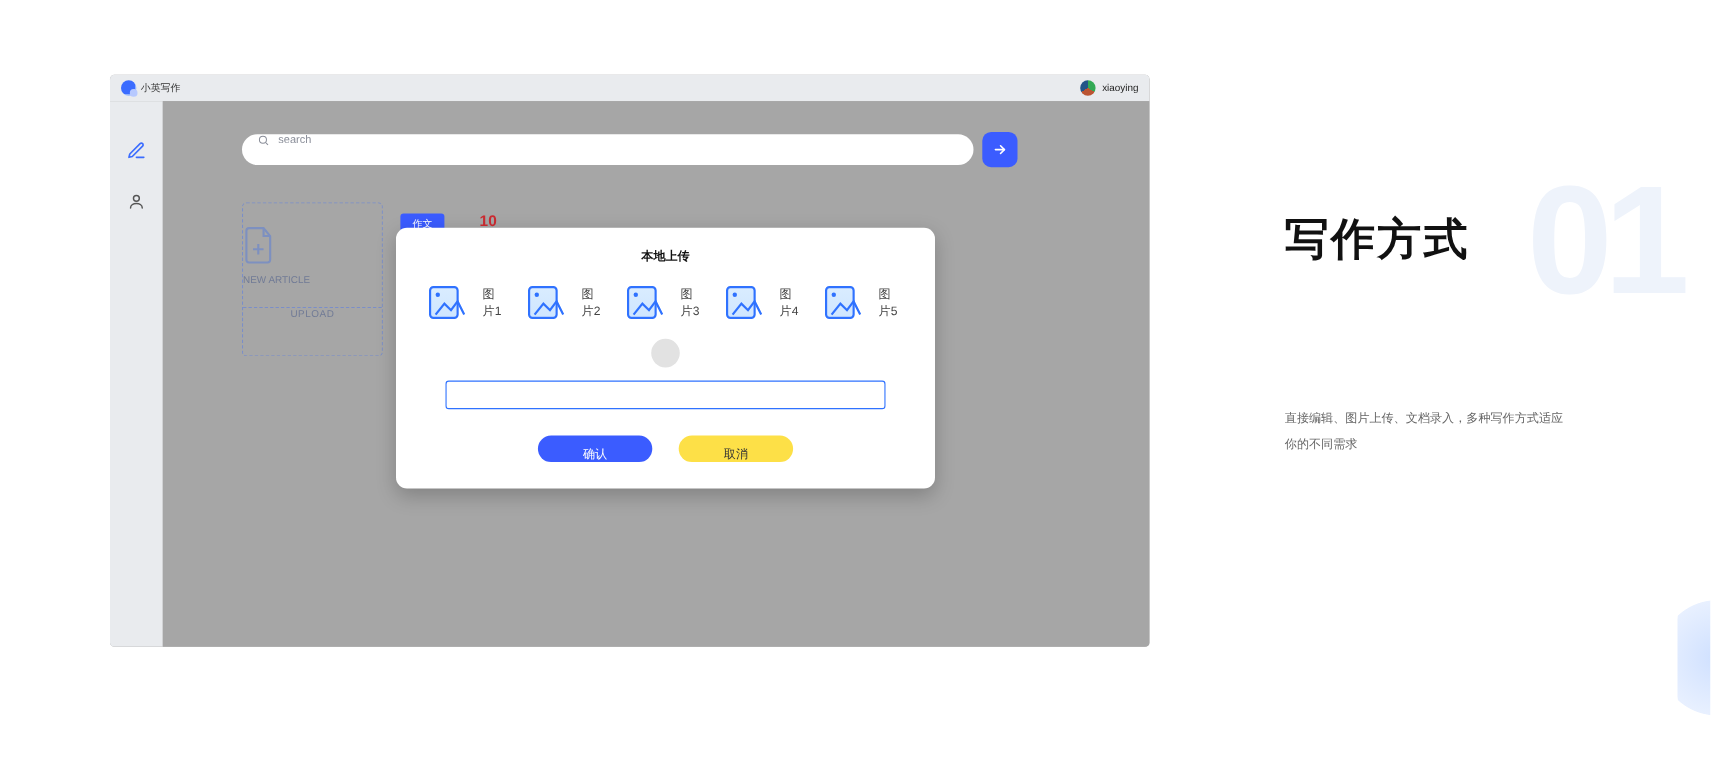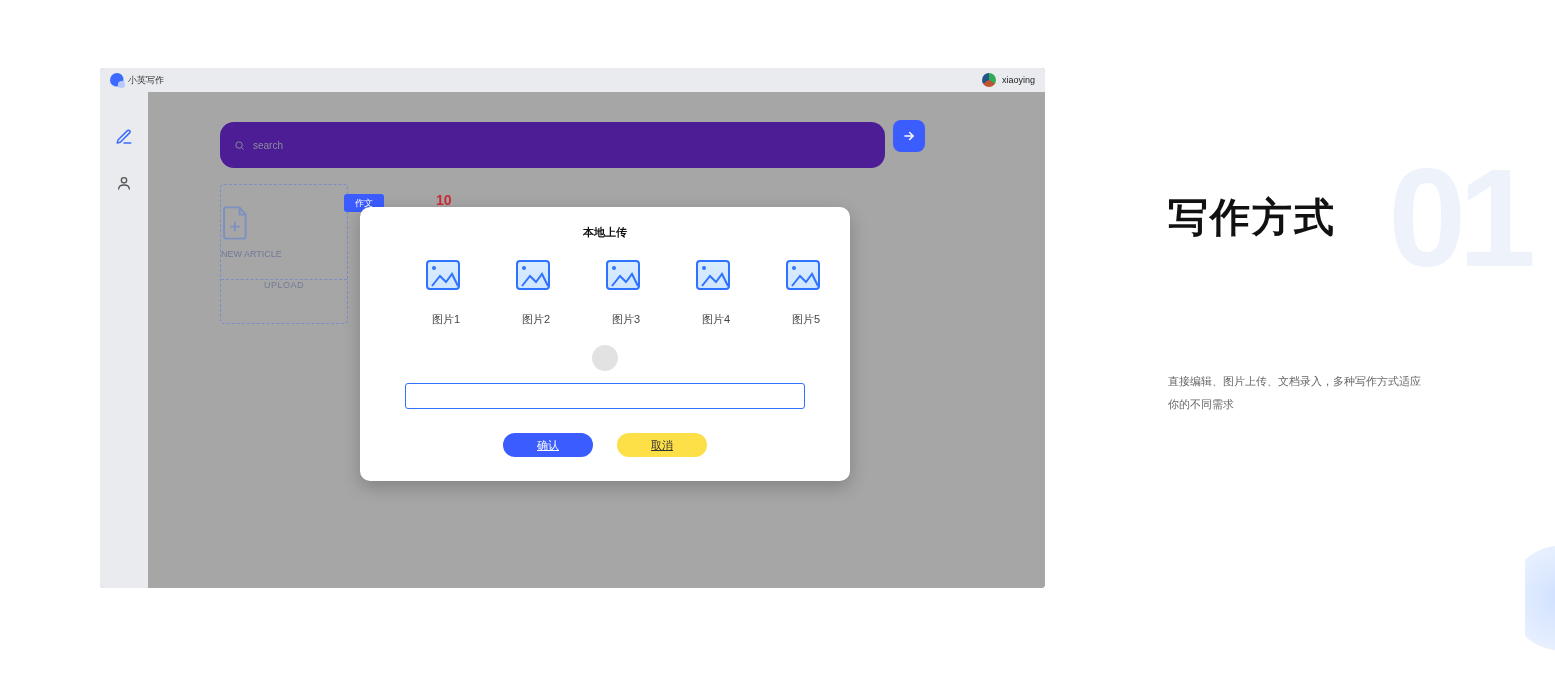--- a/index.html
+++ b/index.html
@@ -63,24 +63,24 @@
 
   .main-area {
     position:absolute;
     left:48px; right:0; top:24px; bottom:0;
     background:#a6a6a6;
   }
 
   .searchbar {
     position:absolute;
     left:72px; top:30px;
-    width:665px; height:46px;
-    background:#4c1d95;
+    width:665px; height:28px;
+    background:#ffffff;
     border-radius:14px;
-    display:flex; align-items:center;
+    display:flex; 
     padding:0 14px;
     color:#8a8e99;
     font-size:10px;
     gap:8px;
   }
   .search-submit {
     position:absolute;
     left:745px; top:28px;
     width:32px; height:32px;
     background:#3b5cff;
@@ -106,21 +106,21 @@
   }
   .dashed-card .lower {
     height:43px;
     display:flex; align-items:flex-start; justify-content:center;
     color:#717b96; font-size:9px; letter-spacing:0.5px;
   }
   .file-plus-icon { width:30px; height:36px; }
 
   .tag-behind-modal {
     position:absolute;
-    left:196px; top:102px;
+    left:216px; top:102px;
     width:40px; height:18px;
     background:#3b5cff; border-radius:3px;
     display:flex; align-items:center; justify-content:center;
     color:#fff; font-size:9px;
   }
   .red-number {
     position:absolute;
     left:288px; top:100px;
     color:#cc2b31; font-size:14px; font-weight:600;
   }
@@ -134,21 +134,21 @@
     border-radius:10px;
     box-shadow: 0 6px 18px rgba(0,0,0,0.22);
     padding:18px 24px 24px 24px;
   }
   .modal-title { text-align:center; font-size:11px; font-weight:700; color:#111; margin-bottom:20px;}
   .thumbs-row {
     display:flex; justify-content:space-between;
     padding:0 6px;
     margin-bottom:6px;
   }
-  .thumb-col { display:flex; flex-direction:column; align-items:flex-end; gap:22px; width:70px;}
+  .thumb-col { display:flex; flex-direction:row; align-items:center; gap:22px; width:70px;}
   .thumb-icon {
     width:34px; height:30px;
     background:linear-gradient(#d9ecff,#cfe6ff);
     border:2px solid #2f72ff;
     border-radius:4px;
     position:relative;
   }
   .thumb-icon::before{
     content:""; position:absolute; left:4px; top:4px; width:4px; height:4px; background:#2f72ff; border-radius:50%;
   }
@@ -164,23 +164,23 @@
     margin:0 auto 24px auto;
     display:block;
     border:1.5px solid #2f72ff;
     border-radius:3px;
     background:#fff;
     padding:0 8px;
     font-size:11px;
   }
   .modal-btn-row { display:flex; justify-content:center; gap:24px;}
   .mbtn {
-    width:90px; height:24px; border-radius:12px;
-    display:flex; align-items:center; justify-content:center;
-    font-size:11px; cursor:pointer; user-select:none;text-decoration:underline;
+    width:104px; height:24px; border-radius:12px;
+    display:flex; align-items:flex-end; justify-content:center;
+    font-size:11px; cursor:pointer; user-select:none;
   }
   .mbtn.primary { background:#3b5cff; color:#fff;}
   .mbtn.secondary { background:#fde047; color:#333;}
 
   
   .right-pane {
     position:absolute;
     left:1168px; top:190px;
     width:340px;
   }

